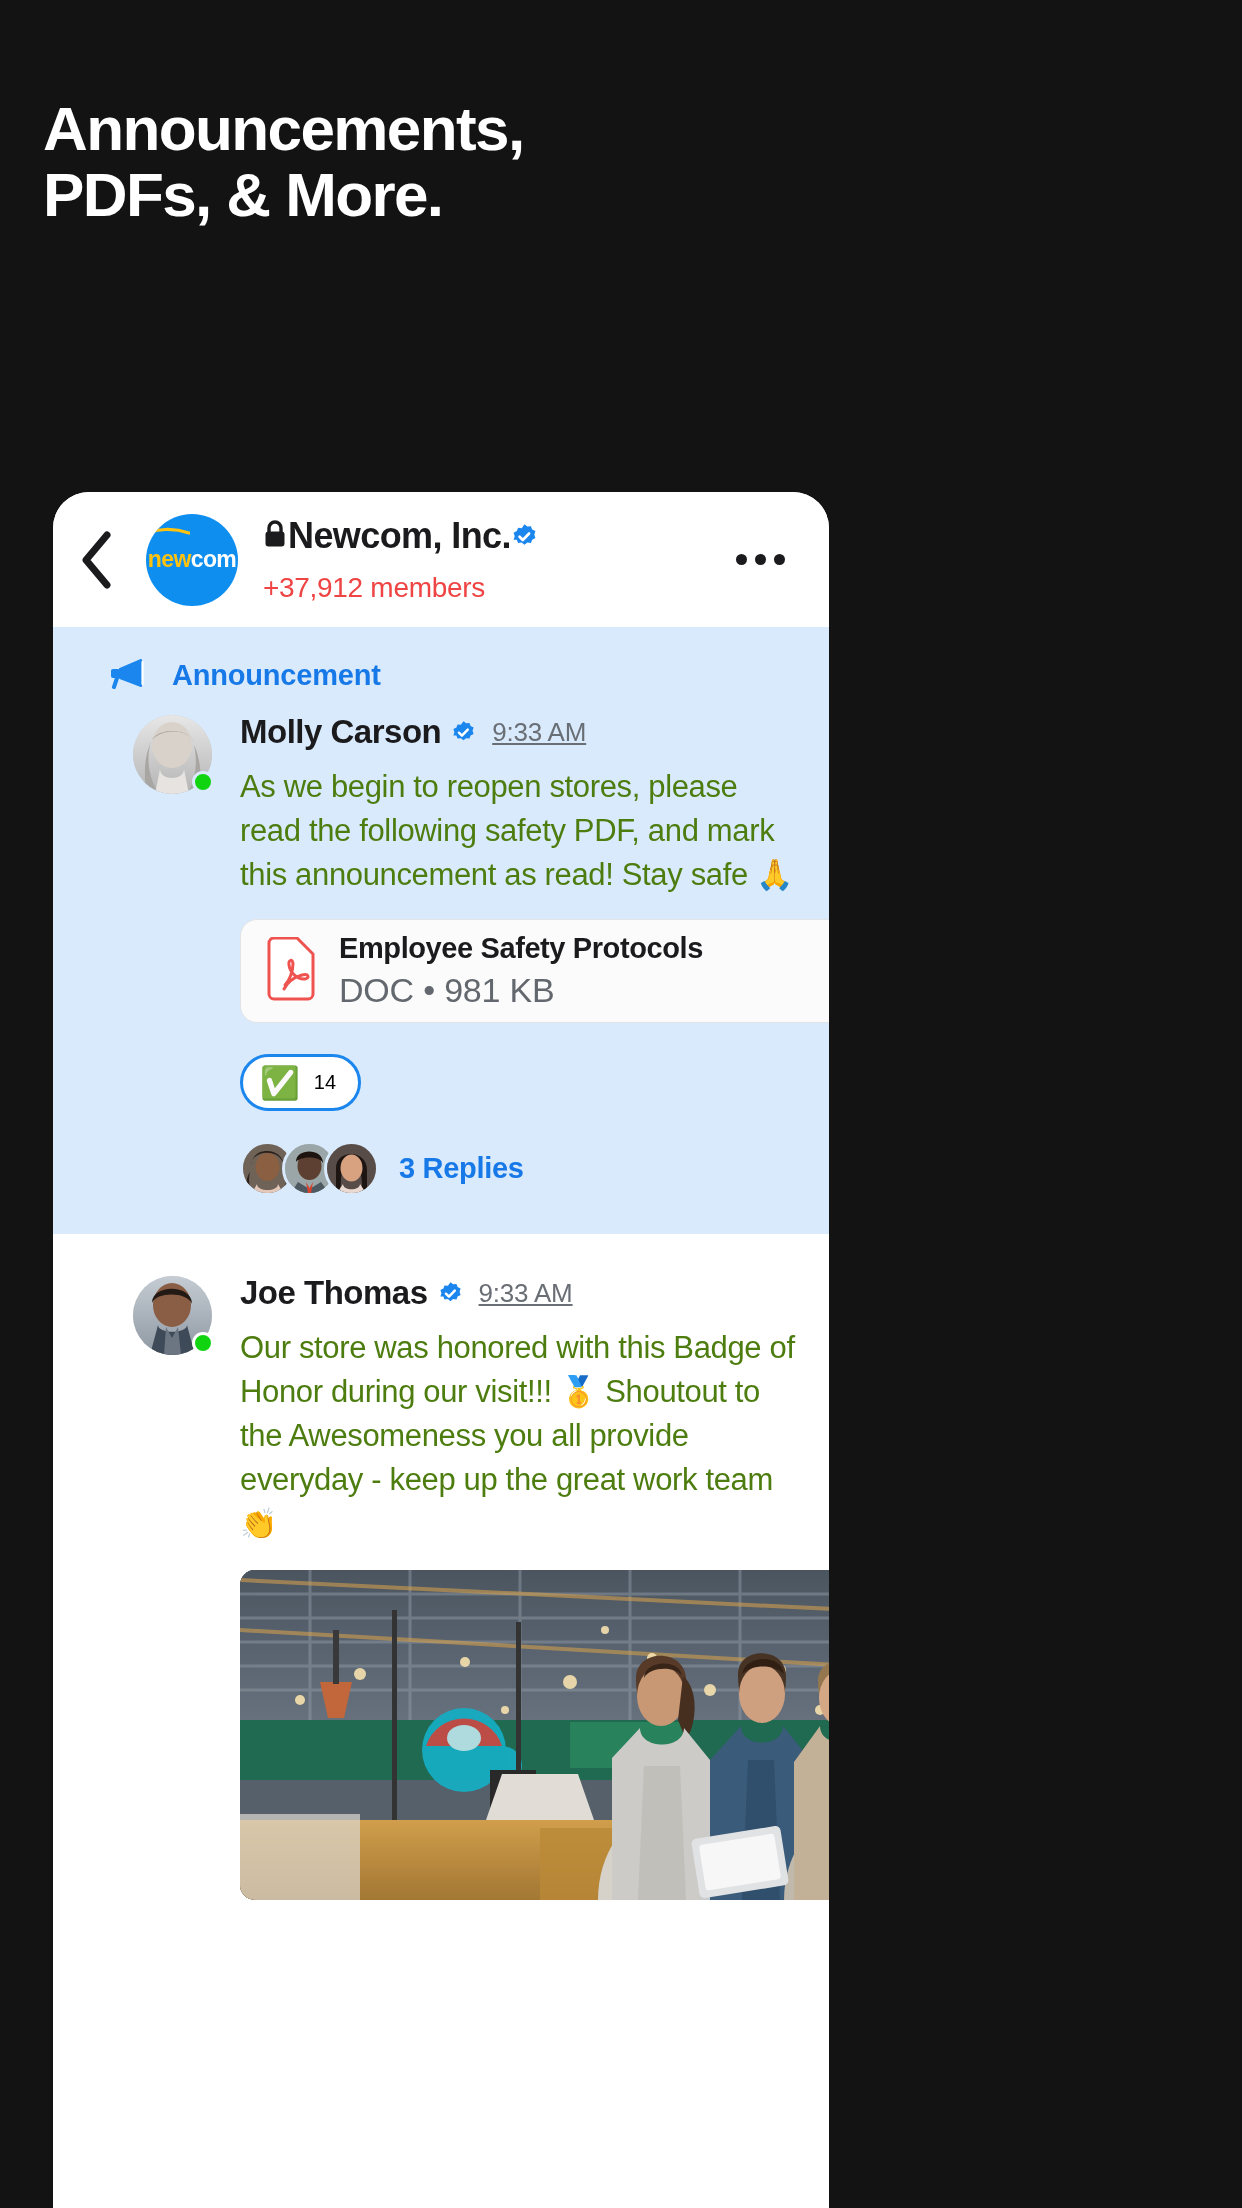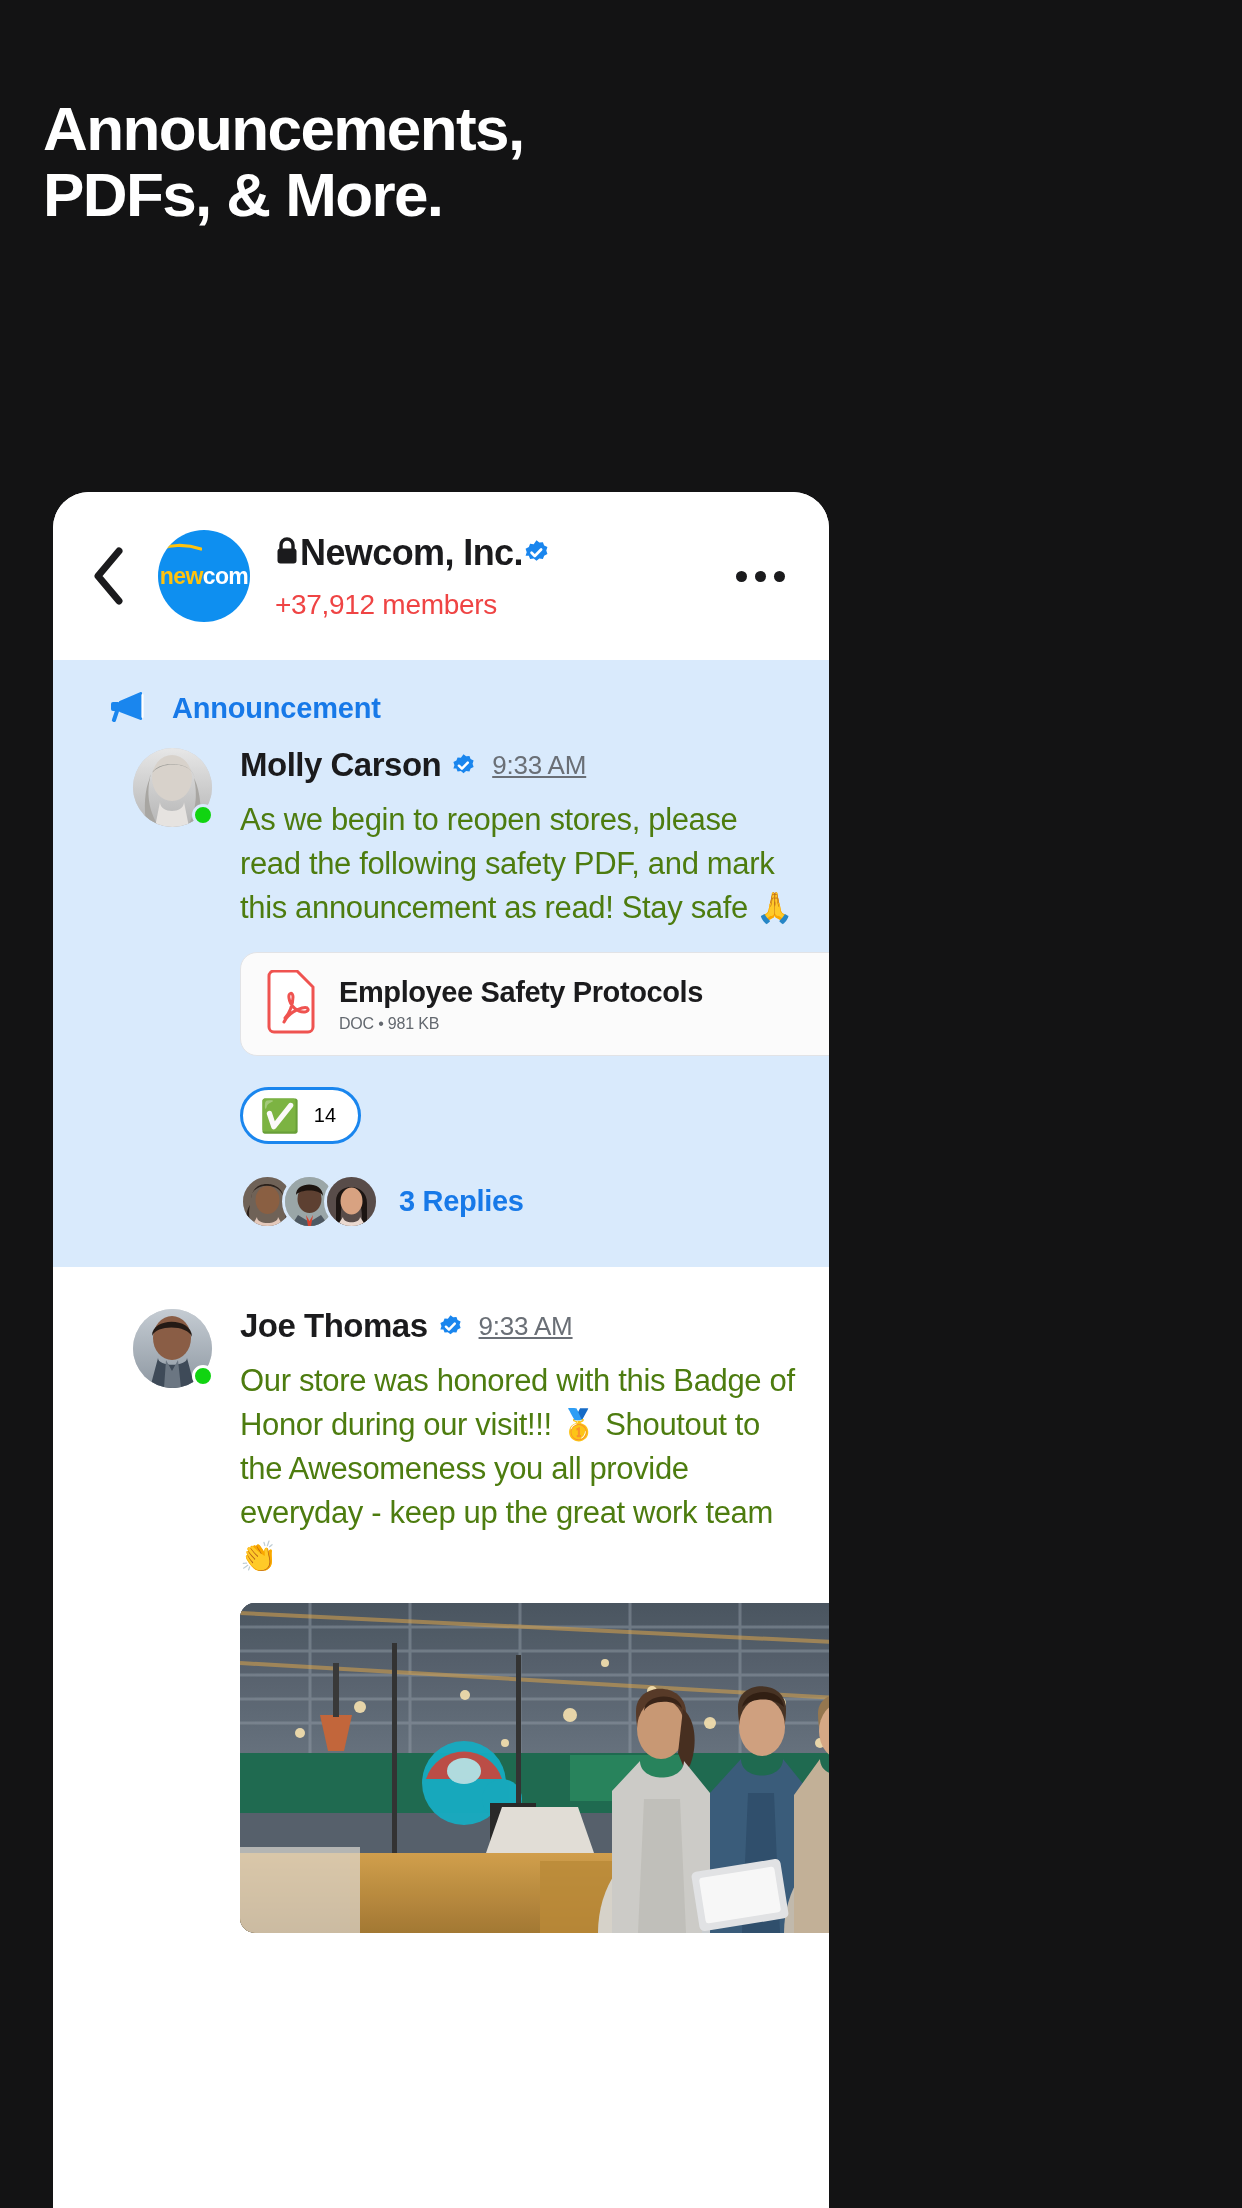--- a/index.html
+++ b/index.html
@@ -30,25 +30,25 @@
     left: 53px; top: 492px;
     width: 776px; height: 1716px;
     background: #ffffff;
     border-radius: 36px 36px 0 0;
     overflow: hidden;
   }
 
   
   .chat-header {
     position: relative;
-    height: 168px;
+    height: 135px;
     background: #ffffff;
     display: flex;
     align-items: center;
-    padding: 0 34px 0 24px;
+    padding: 0 34px 0 12px;
   }
   .back-btn {
     width: 62px; height: 62px;
     display: flex; align-items: center; justify-content: center;
     flex: 0 0 auto;
     cursor: pointer;
   }
   .back-btn svg { display: block; }
 
   .group-logo {
@@ -210,21 +210,21 @@
   }
   .pdf-icon { flex: 0 0 auto; margin-right: 22px; }
   .att-title {
     font-size: 29px;
     font-weight: 700;
     color: #1b1b1d;
     letter-spacing: -0.4px;
   }
   .att-meta {
     margin-top: 6px;
-    font-size: 16px;
+    font-size: 34px;
     color: #63686f;
     letter-spacing: -0.2px;
   }
 
   
   .reaction {
     margin-top: 31px;
     display: inline-flex;
     align-items: center;
     height: 57px;

